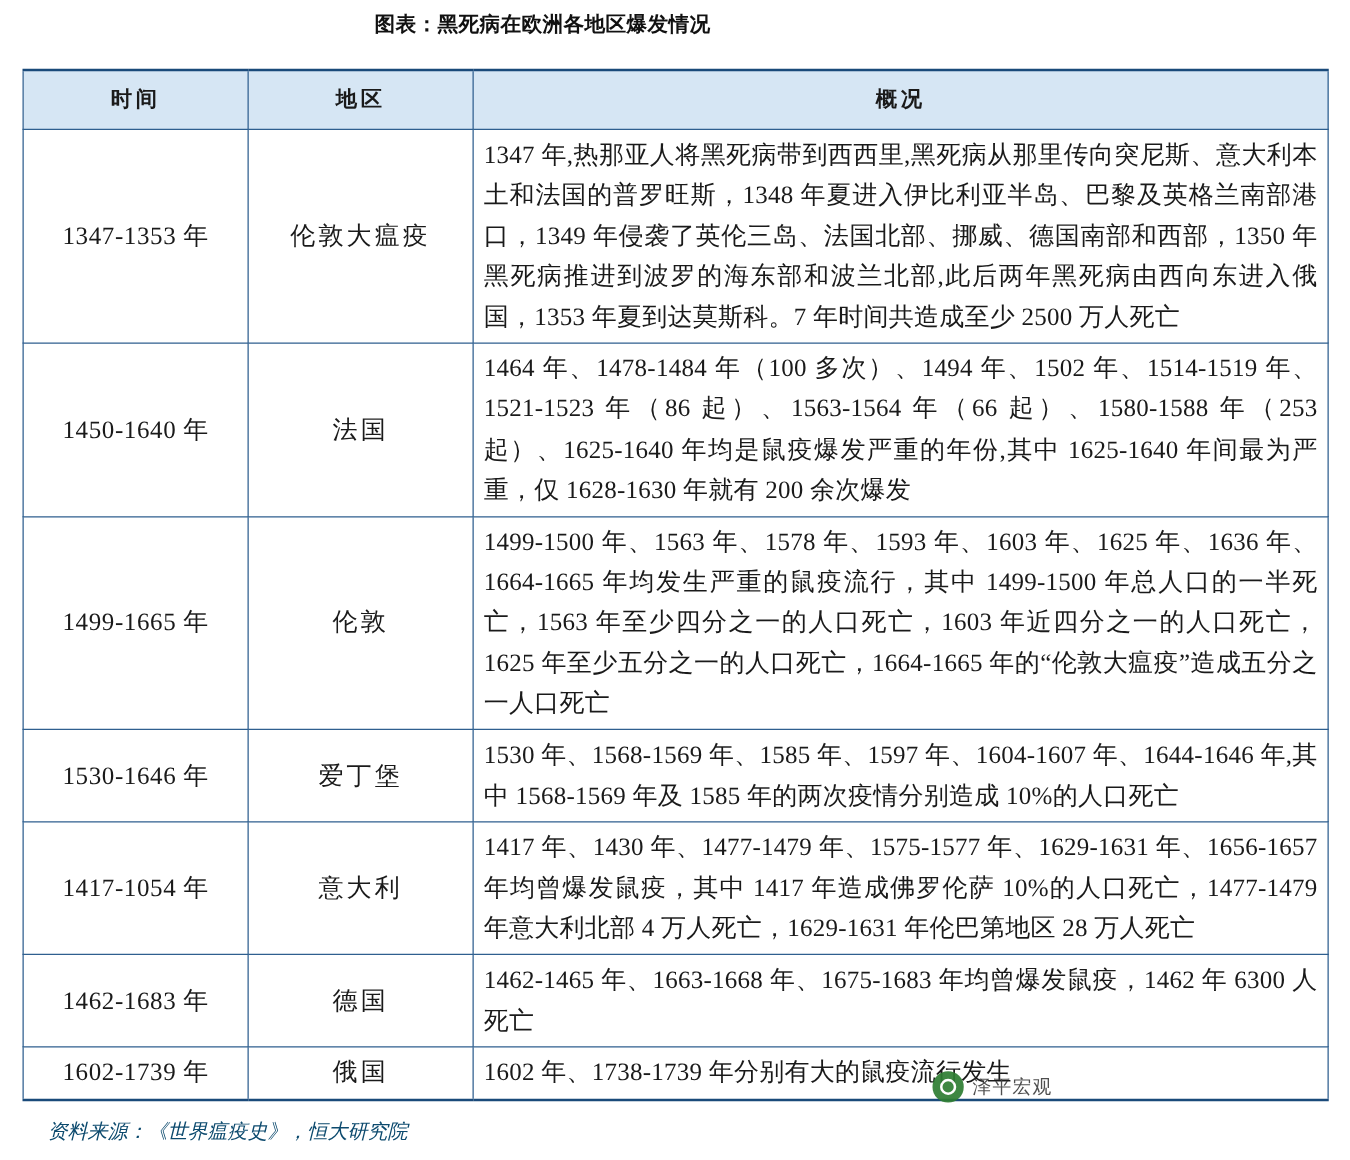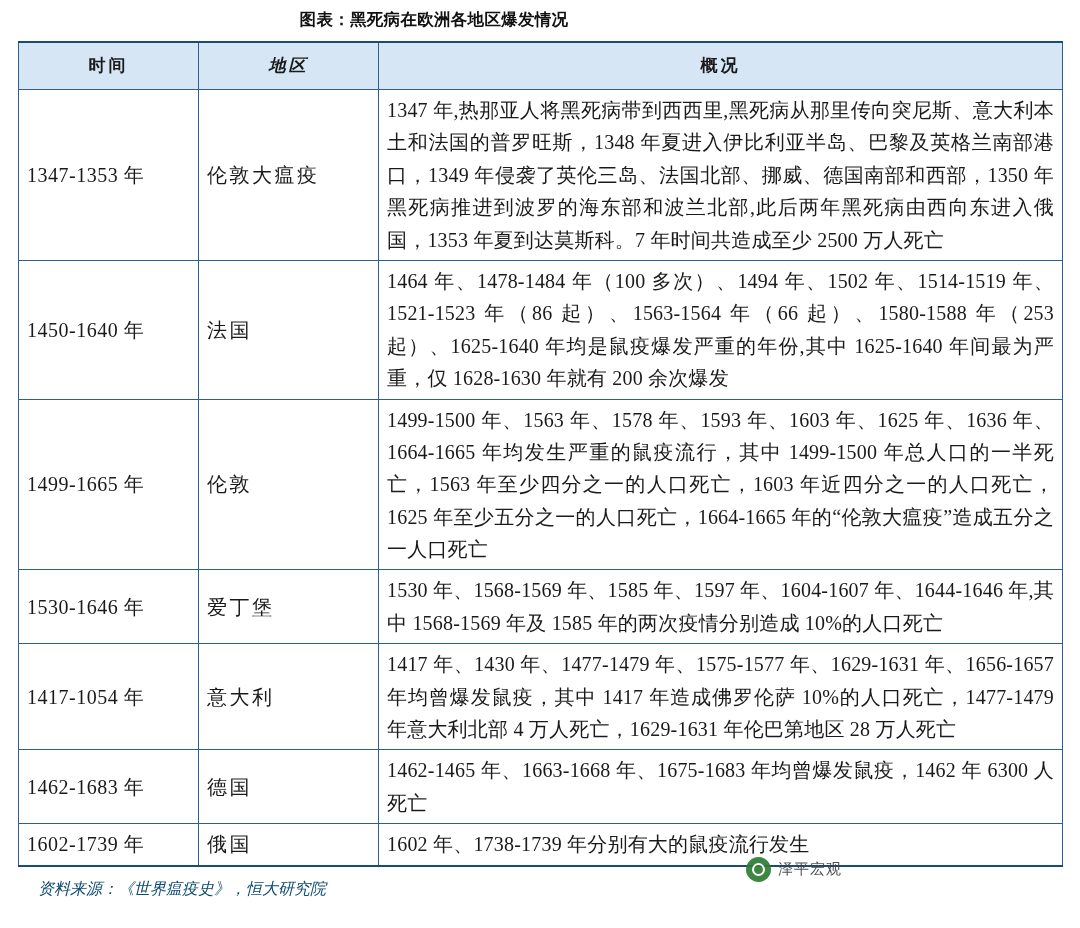--- a/index.html
+++ b/index.html
@@ -29,21 +29,21 @@
     font-size: 16.5px;
     color: #111111;
     padding-top: 9px;
     padding-bottom: 10px;
     letter-spacing: 0.3px;
   }
   table.data-table {
     border-collapse: collapse;
     width: 1044px;
     table-layout: fixed;
-    margin: 0 auto;
+    margin: 14px auto;
     border-radius: 28px;
   }
   table.data-table th,
   table.data-table td {
     border: 1px solid #2f5f8f;
     vertical-align: middle;
     padding: 4px 8px;
     font-size: 20px;
     line-height: 1.62;
   }
@@ -55,24 +55,25 @@
     font-size: 17px;
     height: 38px;
     border-top: 2.5px solid #1a4a7a;
     border-bottom: 1px solid #2f5f8f;
     letter-spacing: 3px;
   }
   table.data-table thead th.col-desc {
     letter-spacing: 3px;
   }
   .col-time { width: 180px; }
-  .col-region { width: 180px; font-style: italic; }
+  .col-region { width: 180px; }
   .col-desc { width: 684px; }
   td.cell-time,
   td.cell-region {
+    text-align: center;
     white-space: nowrap;
     letter-spacing: 0.5px;
   }
   td.cell-region {
     letter-spacing: 2.5px;
   }
   td.cell-desc {
     text-align: left;
     text-align: justify;
     text-justify: inter-ideograph;

